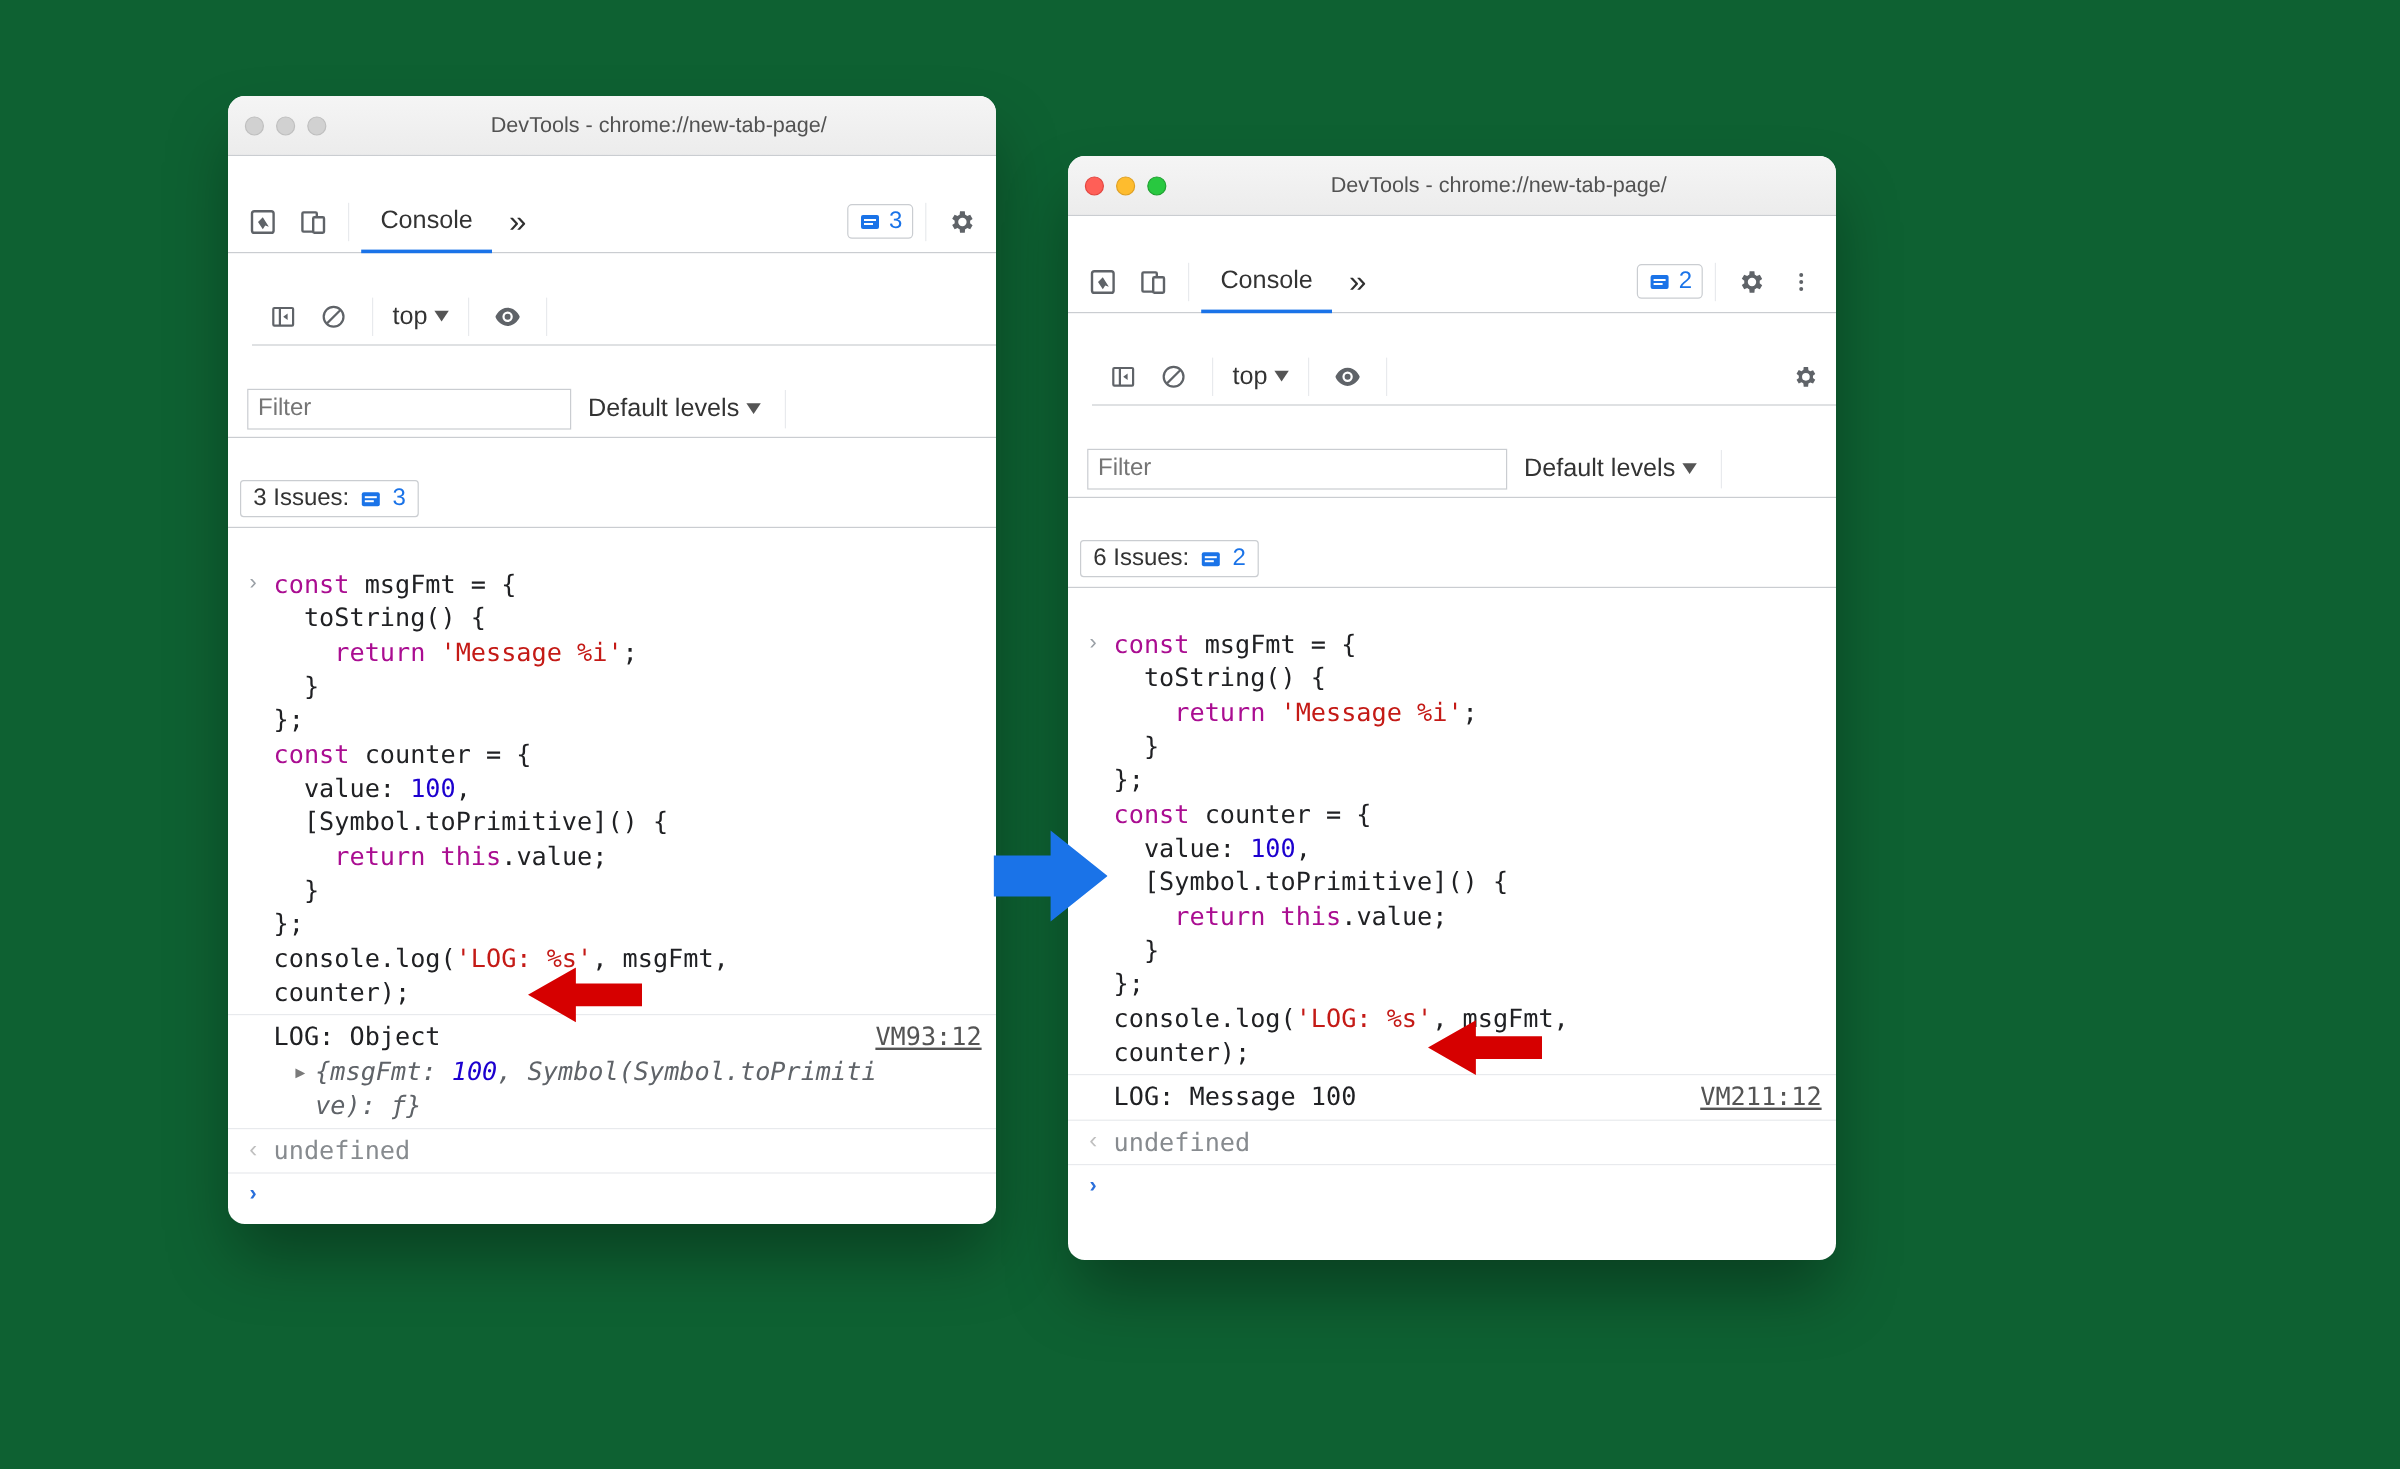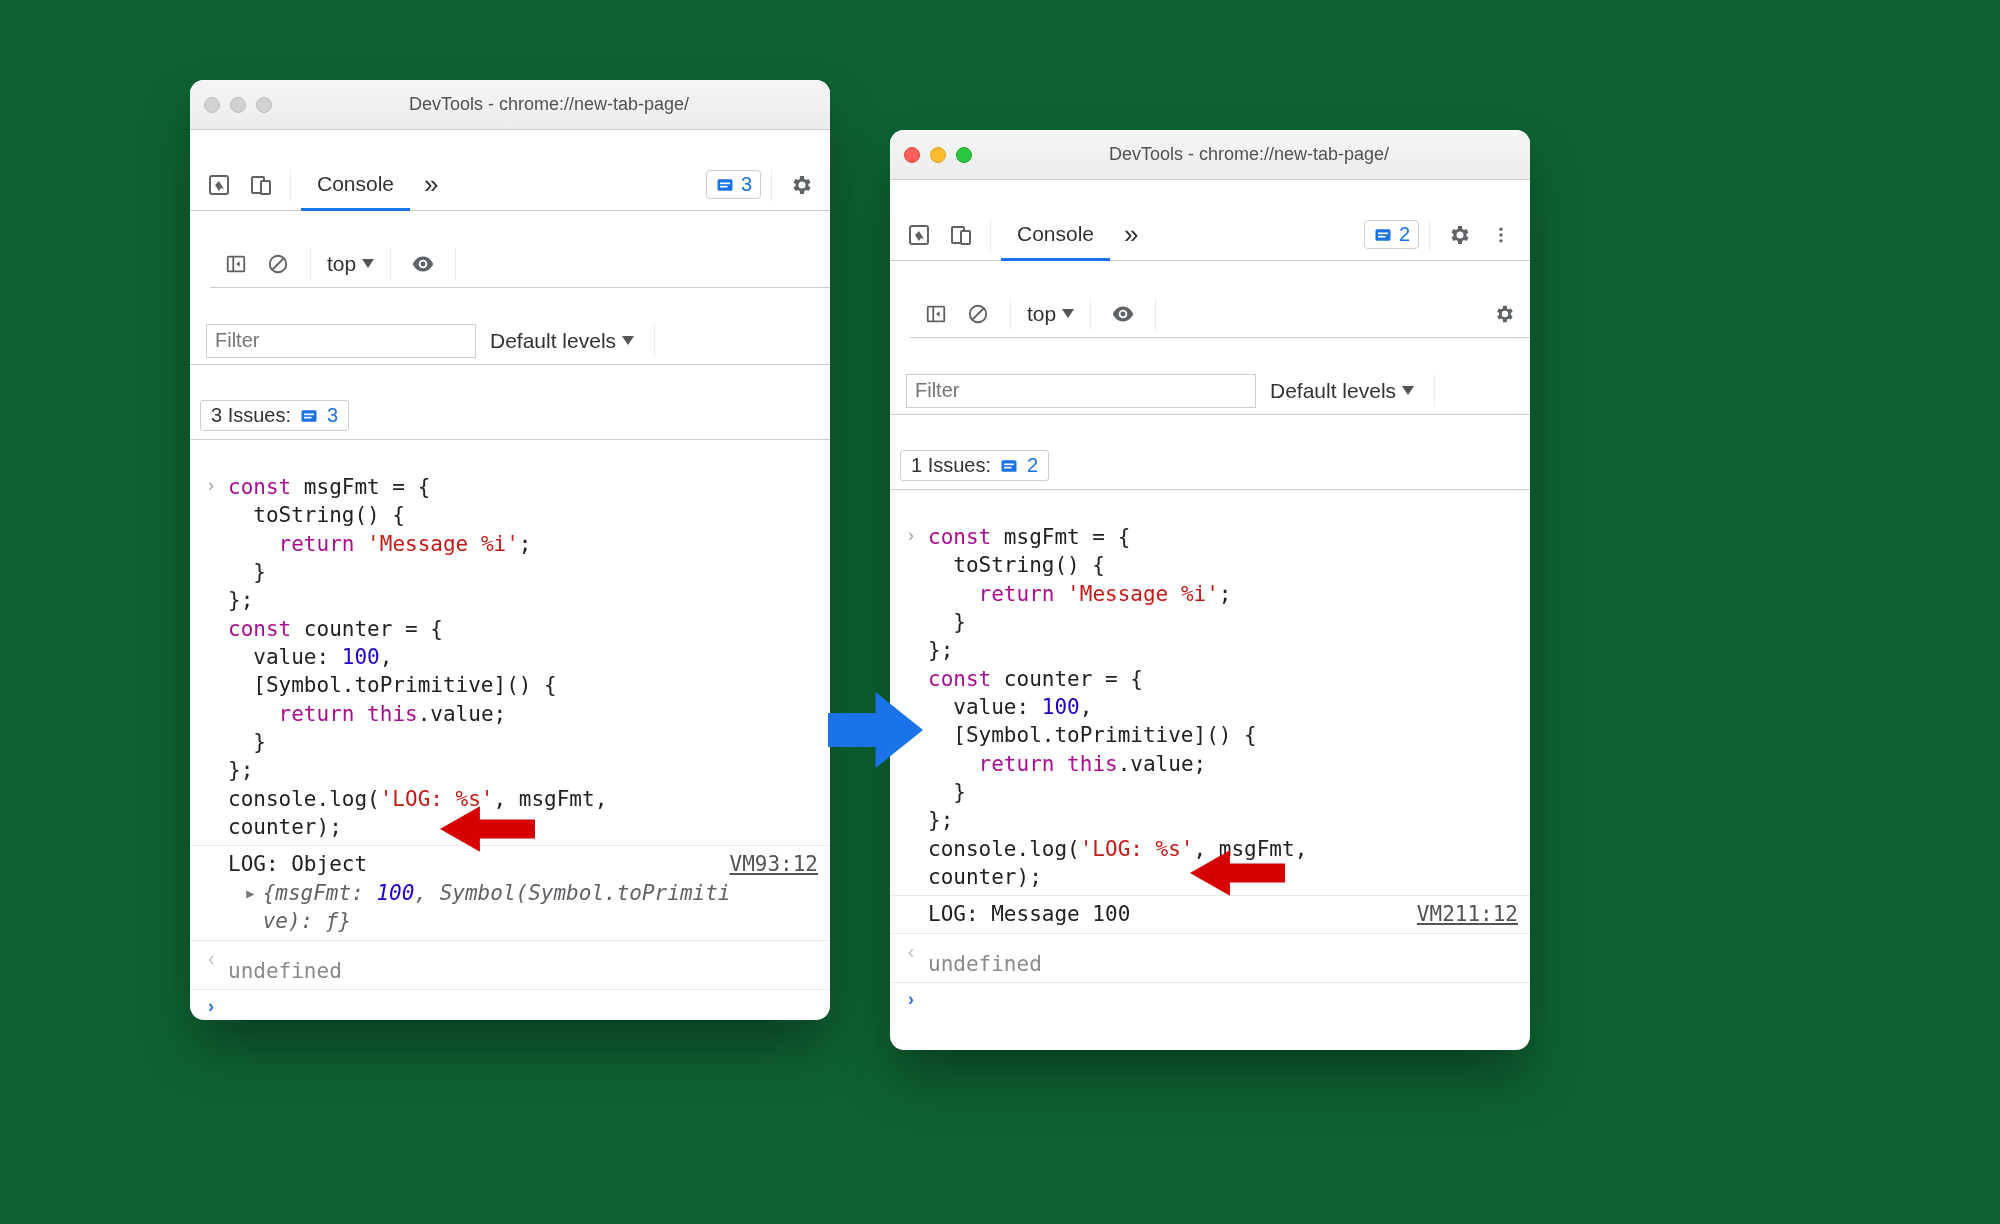--- a/index.html
+++ b/index.html
@@ -117,21 +117,21 @@
   .row{display:flex;align-items:flex-start;gap:8px;padding:4px 12px;}
   .row.border{border-bottom:1px solid var(--border-light);}
   .gutter{width:18px;flex:none;display:flex;justify-content:center;color:#9aa0a6;font-size:18px;padding-top:2px;}
   .row-body{flex:1;min-width:0;}
   pre.code{margin:0;white-space:pre;overflow:hidden;}
   .log-line{display:flex;align-items:flex-end;justify-content:space-between;}
   .srclink{text-decoration:underline;color:var(--link);white-space:nowrap;}
   .obj-preview{color:#5f6368;padding-left:16px;display:flex;gap:6px;}
   .obj-preview .tri{color:#7a7a7a;}
   .obj-preview .txt{font-style:italic;}
-  .undef{color:var(--text-light);margin-top:12px;}
+  .undef{color:var(--text-light);}
   .prompt-blue{color:#2a6fdb;font-weight:bold;}
   .left-arrow{color:#bfbfbf;font-size:20px;}
 
   
   .big-arrow{
     position:absolute;top:690px;left:828px;width:95px;height:80px;
   }
   .red-arrow{position:absolute;pointer-events:none;}
   .red-arrow svg{display:block;}
 
@@ -371,21 +371,21 @@
     <input class="filter-input" placeholder="Filter" style="">
     <div class="levels">
       <span>Default levels</span>
       <span class="tri-down"></span>
     </div>
     <div class="tb-sep"></div>
   </div>
 
   <div class="issuesbar">
     <div class="issues-chip">
-      <span>1 Issues:</span>
+      <span>6 Issues:</span>
       <svg viewBox="0 0 24 24" fill="#1a73e8">
           <rect x="3" y="5" width="18" height="14" rx="2"></rect>
           <rect x="6" y="9" width="12" height="2" fill="#fff"></rect>
           <rect x="6" y="13" width="9" height="2" fill="#fff"></rect>
         </svg>
       <span class="blue">2</span>
     </div>
   </div>
 
   <div class="console">

